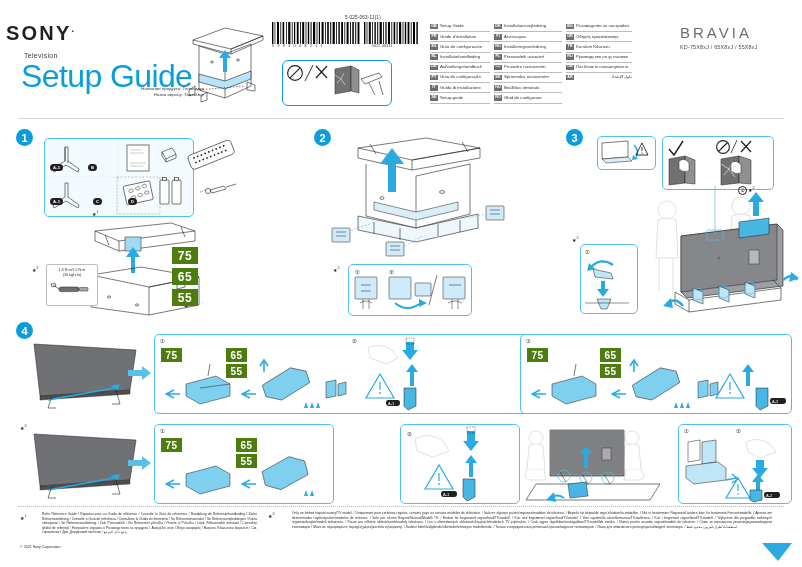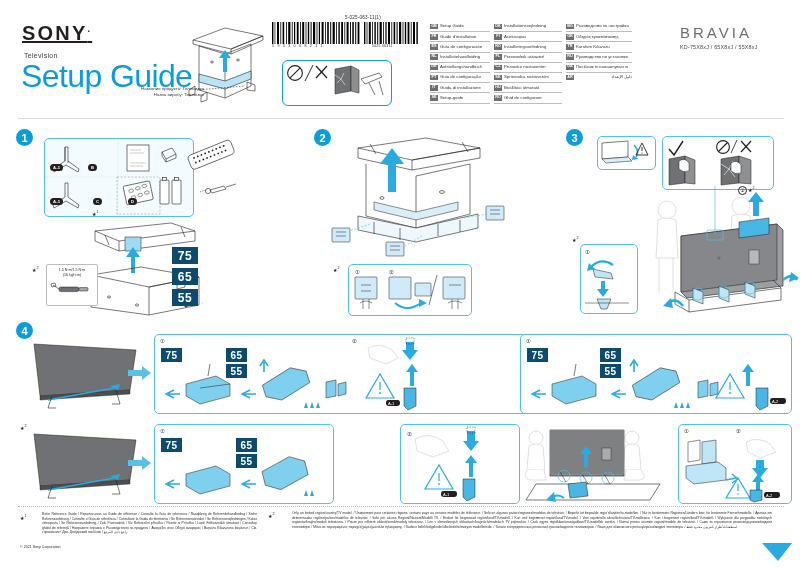--- a/index.html
+++ b/index.html
@@ -1,20 +1,20 @@
 <!DOCTYPE html>
 <html><head>
 <meta charset="utf-8">
 <style>
   html,body{margin:0;padding:0;background:#fff;}
   body{width:802px;height:567px;position:relative;overflow:hidden;
        font-family:"Liberation Sans","DejaVu Sans",sans-serif;color:#231f20;}
   .abs{position:absolute;}
   
-  #sony-logo{left:22px;top:22px;font-size:20px;font-weight:bold;letter-spacing:2.2px;text-decoration:underline;}
+  #sony-logo{left:6px;top:22px;font-size:20px;font-weight:bold;letter-spacing:2.2px;}
   #sony-logo .dot{font-size:9px;vertical-align:super;}
   #tv-word{left:24px;top:52px;font-size:7px;letter-spacing:.3px;color:#3b3b3b;}
   #guide-title{left:21px;top:58px;font-size:32px;color:#0a9ddb;letter-spacing:-.6px;}
   #subtitle-ru{left:94px;top:86px;font-size:4.4px;line-height:6px;color:#3b3b3b;text-align:right;width:110px;}
   #doccode{left:345px;top:15px;font-size:4.6px;letter-spacing:.2px;}
   .barcode{height:22px;display:flex;align-items:flex-end;}
   #bc1{left:272px;top:22px;}
   #bc1-num{left:272px;top:44px;font-size:3.6px;letter-spacing:1.2px;}
   #bc2{left:364px;top:22px;}
   #bc2-num{left:372px;top:44px;font-size:3.4px;letter-spacing:.3px;}
@@ -31,21 +31,21 @@
   #lc2{left:494px;width:68px;}
   #lc3{left:566px;width:66px;}
   #bravia{left:680px;top:24px;font-size:15px;letter-spacing:3px;color:#6d6e71;}
   #models{left:680px;top:44px;font-size:5.4px;color:#4a4a4a;letter-spacing:.2px;}
   #hdr-rule{left:18px;top:118px;width:766px;height:1px;background:#d7d7d7;}
   
   .stepnum{width:17px;height:17px;border-radius:50%;background:#0a9ddb;color:#fff;
       font-size:11px;font-weight:bold;display:flex;align-items:center;justify-content:center;}
   
   .panel{border:1.1px solid #4fc0ea;border-radius:5px;background:#fff;}
-  .sz{background:#0c4a6e;color:#fff;font-weight:bold;font-size:12px;
+  .sz{background:#4d7c0f;color:#fff;font-weight:bold;font-size:12px;
       display:flex;align-items:center;justify-content:center;width:26px;height:17px;letter-spacing:.5px;}
   .ptag{background:#231f20;color:#fff;font-size:4.2px;font-weight:bold;border-radius:5px;
       padding:1px 3px;display:inline-block;letter-spacing:.2px;}
   .circn{border:.7px solid #231f20;border-radius:50%;width:7px;height:7px;font-size:4.6px;
       display:flex;align-items:center;justify-content:center;color:#231f20;}
   .star{font-size:5px;color:#231f20;white-space:nowrap;}
   .star sup{font-size:3.6px;}
   
   #fn1{left:42px;top:512px;width:215px;font-size:3.3px;line-height:4.6px;color:#2b2b2b;text-align:justify;}
   #fn1star{left:20px;top:514px;}

